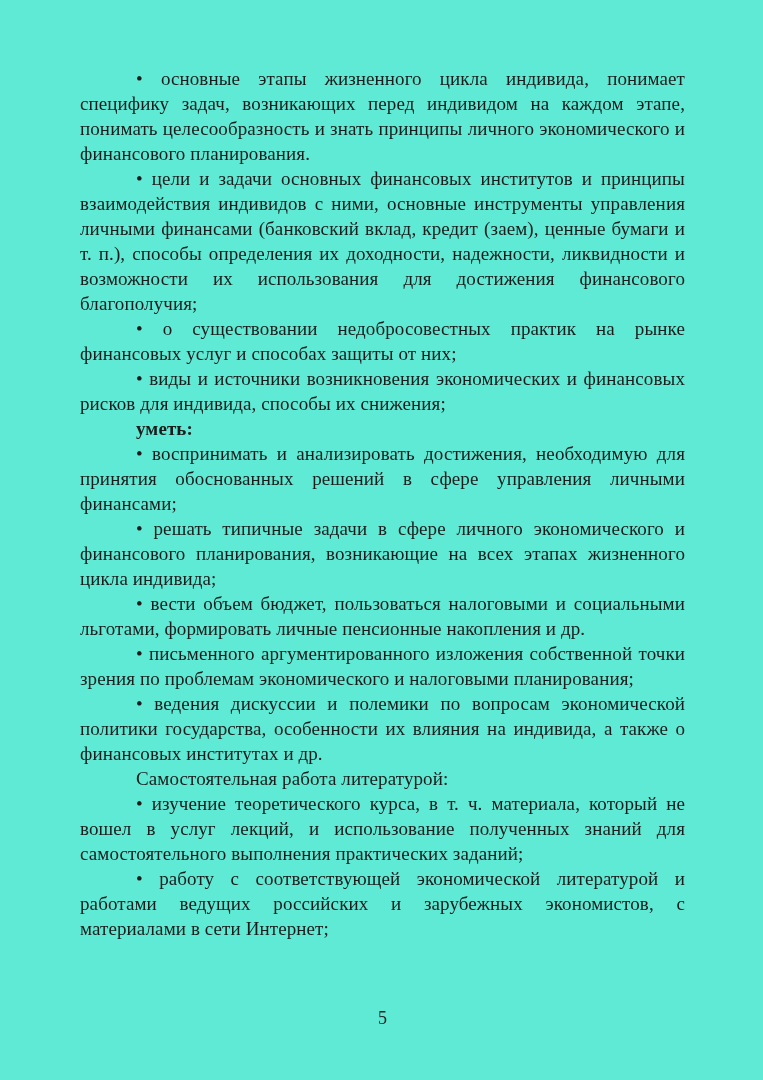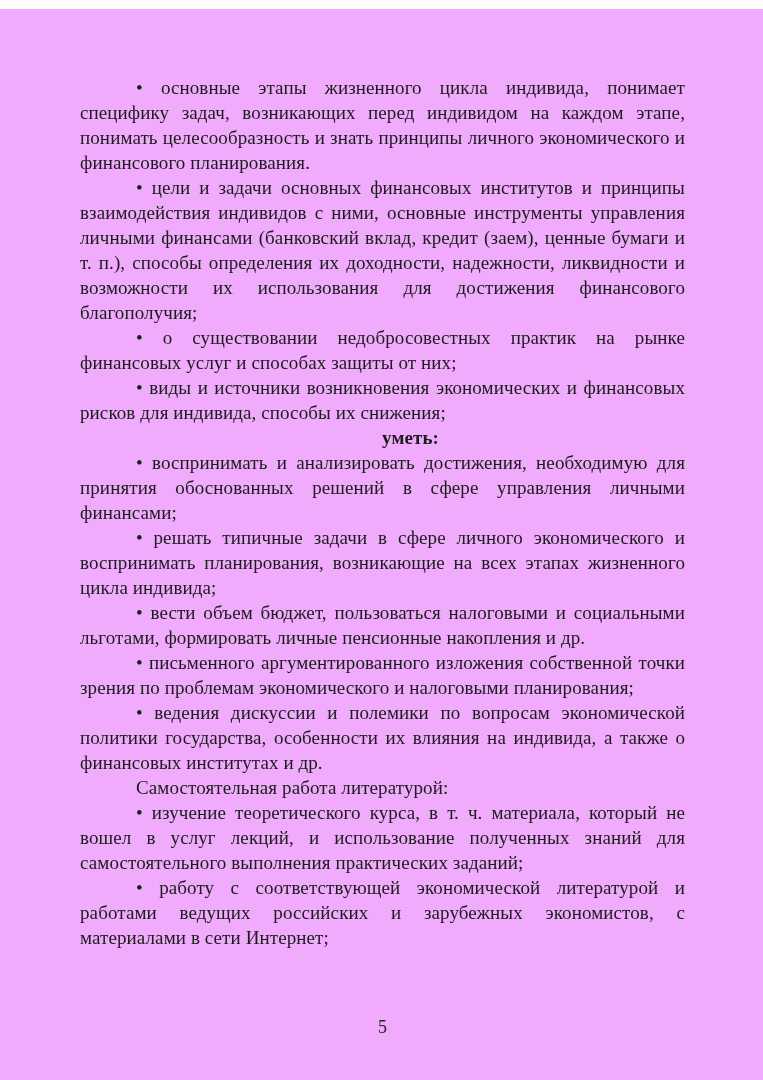--- a/index.html
+++ b/index.html
@@ -11,41 +11,40 @@
     height: 1080px;
     position: relative;
     background: #fdfdfc;
     font-family: "Liberation Serif", "DejaVu Serif", serif;
     color: #1c1c1c;
     overflow: hidden;
   }
   .page {
     position: absolute;
     inset: 0;
-    background: #f0abfc;
-    margin-top: 9px;
+    background: #5eead4;
   }
   .content {
     position: absolute;
     left: 80px;
     top: 66px;
     width: 605px;
   }
   .content p {
     margin: 0;
     padding: 0;
     font-size: 19px;
     line-height: 25px;
     text-align: justify;
     text-indent: 56px;
     letter-spacing: 0.1px;
   }
   .content p.b {
     font-weight: 700;
-    text-align: center;
+    text-align: left;
   }
   .page-number {
     position: absolute;
     left: 80px;
     width: 605px;
     top: 1007px;
     text-align: center;
     font-size: 18px;
     line-height: 22px;
     color: #222;
@@ -55,21 +54,21 @@
 <body>
 
 <div class="page">
   <div class="content">
     <p>• основные этапы жизненного цикла индивида, понимает специфику задач, возникающих перед индивидом на каждом этапе, понимать целесообразность и знать принципы личного экономического и финансового планирования.</p>
     <p>• цели и задачи основных финансовых институтов и принципы взаимодействия индивидов с ними, основные инструменты управления личными финансами (банковский вклад, кредит (заем), ценные бумаги и т. п.), способы определения их доходности, надежности, ликвидности и возможности их использования для достижения финансового благополучия;</p>
     <p>• о существовании недобросовестных практик на рынке финансовых услуг и способах защиты от них;</p>
     <p>• виды и источники возникновения экономических и финансовых рисков для индивида, способы их снижения;</p>
     <p class="b">уметь:</p>
     <p>• воспринимать и анализировать достижения, необходимую для принятия обоснованных решений в сфере управления личными финансами;</p>
-    <p>• решать типичные задачи в сфере личного экономического и воспринимать планирования, возникающие на всех этапах жизненного цикла индивида;</p>
+    <p>• решать типичные задачи в сфере личного экономического и финансового планирования, возникающие на всех этапах жизненного цикла индивида;</p>
     <p>• вести объем бюджет, пользоваться налоговыми и социальными льготами, формировать личные пенсионные накопления и др.</p>
     <p>• письменного аргументированного изложения собственной точки зрения по проблемам экономического и налоговыми планирования;</p>
     <p>• ведения дискуссии и полемики по вопросам экономической политики государства, особенности их влияния на индивида, а также о финансовых институтах и др.</p>
     <p>Самостоятельная работа литературой:</p>
     <p>• изучение теоретического курса, в т. ч. материала, который не вошел в услуг лекций, и использование полученных знаний для самостоятельного выполнения практических заданий;</p>
     <p>• работу с соответствующей экономической литературой и работами ведущих российских и зарубежных экономистов, с материалами в сети Интернет;</p>
   </div>
   <div class="page-number">5</div>
 </div>
 

